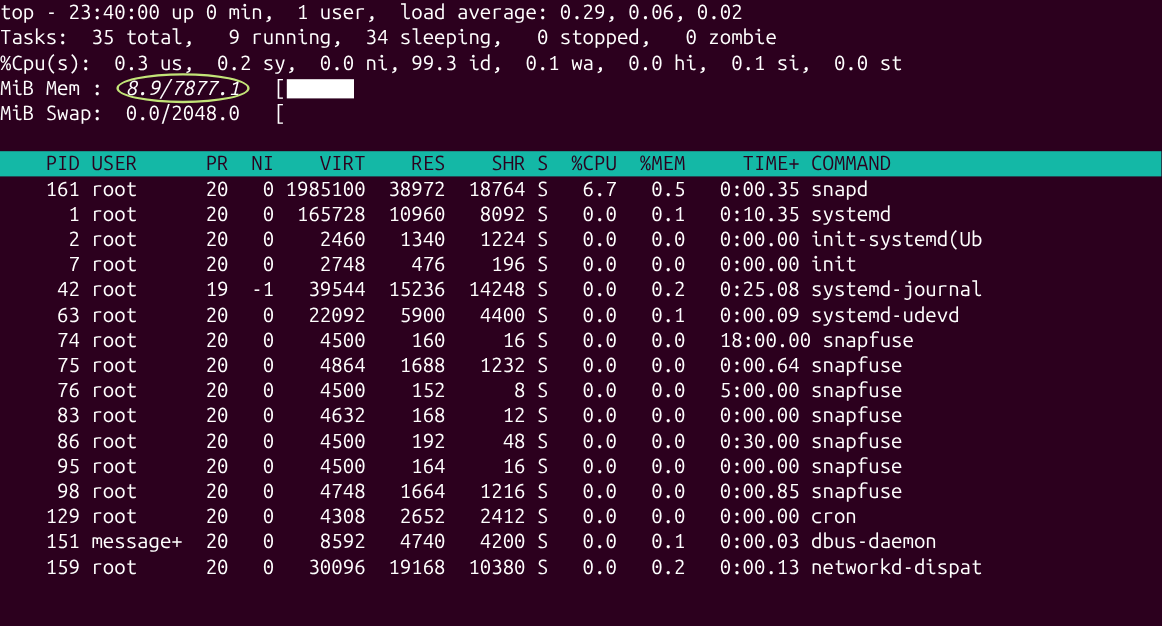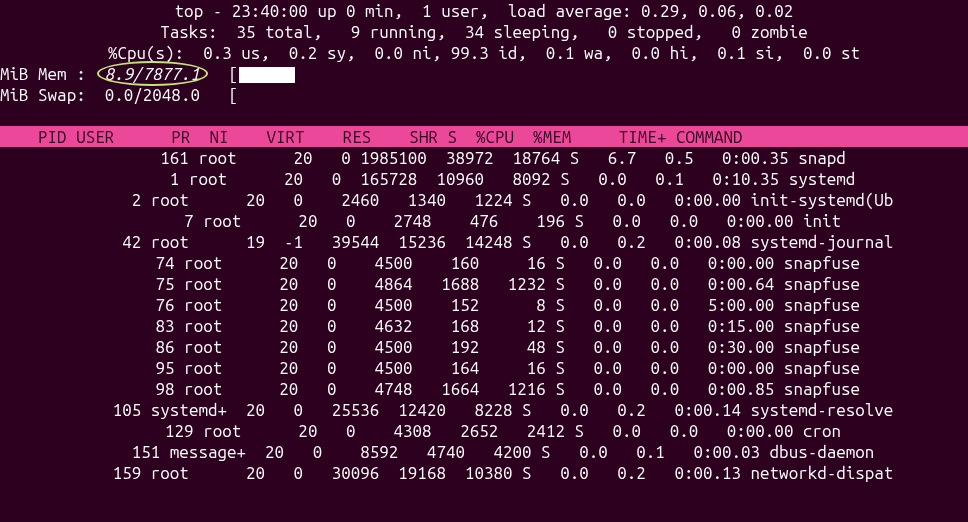--- a/index.html
+++ b/index.html
@@ -9,21 +9,20 @@
     height: 522px;
     background: #2c001e;
     color: #ffffff;
     font-family: "Ubuntu Mono", "DejaVu Sans Mono", Consolas, monospace;
     font-size: 17px;
     line-height: 21px;
     overflow: hidden;
   }
   .row {
     white-space: pre;
-    text-align: center;
   }
   .highlight {
     position: relative;
     display: inline-block;
     font-style: italic;
   }
   .highlight::before {
     content: "";
     position: absolute;
     left: -8px;
@@ -36,45 +35,45 @@
   }
   .mem-bar {
     display: inline-block;
     width: 56px;
     height: 16px;
     background: #fff;
     vertical-align: -3px;
     margin-left: 1px;
   }
   .hdr-row {
-    background: #ec4899;
+    background: #14b8a6;
     color: #2c001e;
     white-space: pre;
   }
 </style>
 </head>
 <body>
 
 <div class="row">top - 23:40:00 up 0 min,  1 user,  load average: 0.29, 0.06, 0.02</div>
 <div class="row">Tasks:  35 total,   9 running,  34 sleeping,   0 stopped,   0 zombie</div>
 <div class="row">%Cpu(s):  0.3 us,  0.2 sy,  0.0 ni, 99.3 id,  0.1 wa,  0.0 hi,  0.1 si,  0.0 st</div>
 <div class="row"><span>MiB Mem :  </span><span class="highlight">8.9/7877.1</span><span>   [</span><span class="mem-bar"></span><span>                                                                            ]</span></div>
 <div class="row">MiB Swap:  0.0/2048.0   [                                                                                   ]</div>
 <div class="row"> </div>
 <div class="hdr-row">    PID USER      PR  NI    VIRT    RES    SHR S  %CPU  %MEM     TIME+ COMMAND                  </div>
 <div id="proc-list">
     <div class="row">    161 root      20   0 1985100  38972  18764 S   6.7   0.5   0:00.35 snapd</div>
     <div class="row">      1 root      20   0  165728  10960   8092 S   0.0   0.1   0:10.35 systemd</div>
     <div class="row">      2 root      20   0    2460   1340   1224 S   0.0   0.0   0:00.00 init-systemd(Ub</div>
     <div class="row">      7 root      20   0    2748    476    196 S   0.0   0.0   0:00.00 init</div>
-    <div class="row">     42 root      19  -1   39544  15236  14248 S   0.0   0.2   0:00.08 systemd-journal</div>
-    <div class="row">     74 root      20   0    4500    160     16 S   0.0   0.0   0:00.00 snapfuse</div>
+    <div class="row">     42 root      19  -1   39544  15236  14248 S   0.0   0.2   0:25.08 systemd-journal</div>
+    <div class="row">     63 root      20   0   22092   5900   4400 S   0.0   0.1   0:00.09 systemd-udevd</div>
+    <div class="row">     74 root      20   0    4500    160     16 S   0.0   0.0   18:00.00 snapfuse</div>
     <div class="row">     75 root      20   0    4864   1688   1232 S   0.0   0.0   0:00.64 snapfuse</div>
     <div class="row">     76 root      20   0    4500    152      8 S   0.0   0.0   5:00.00 snapfuse</div>
-    <div class="row">     83 root      20   0    4632    168     12 S   0.0   0.0   0:15.00 snapfuse</div>
+    <div class="row">     83 root      20   0    4632    168     12 S   0.0   0.0   0:00.00 snapfuse</div>
     <div class="row">     86 root      20   0    4500    192     48 S   0.0   0.0   0:30.00 snapfuse</div>
     <div class="row">     95 root      20   0    4500    164     16 S   0.0   0.0   0:00.00 snapfuse</div>
     <div class="row">     98 root      20   0    4748   1664   1216 S   0.0   0.0   0:00.85 snapfuse</div>
-    <div class="row">    105 systemd+  20   0   25536  12420   8228 S   0.0   0.2   0:00.14 systemd-resolve</div>
     <div class="row">    129 root      20   0    4308   2652   2412 S   0.0   0.0   0:00.00 cron</div>
     <div class="row">    151 message+  20   0    8592   4740   4200 S   0.0   0.1   0:00.03 dbus-daemon</div>
     <div class="row">    159 root      20   0   30096  19168  10380 S   0.0   0.2   0:00.13 networkd-dispat</div>
   </div>
 
 </body></html>

